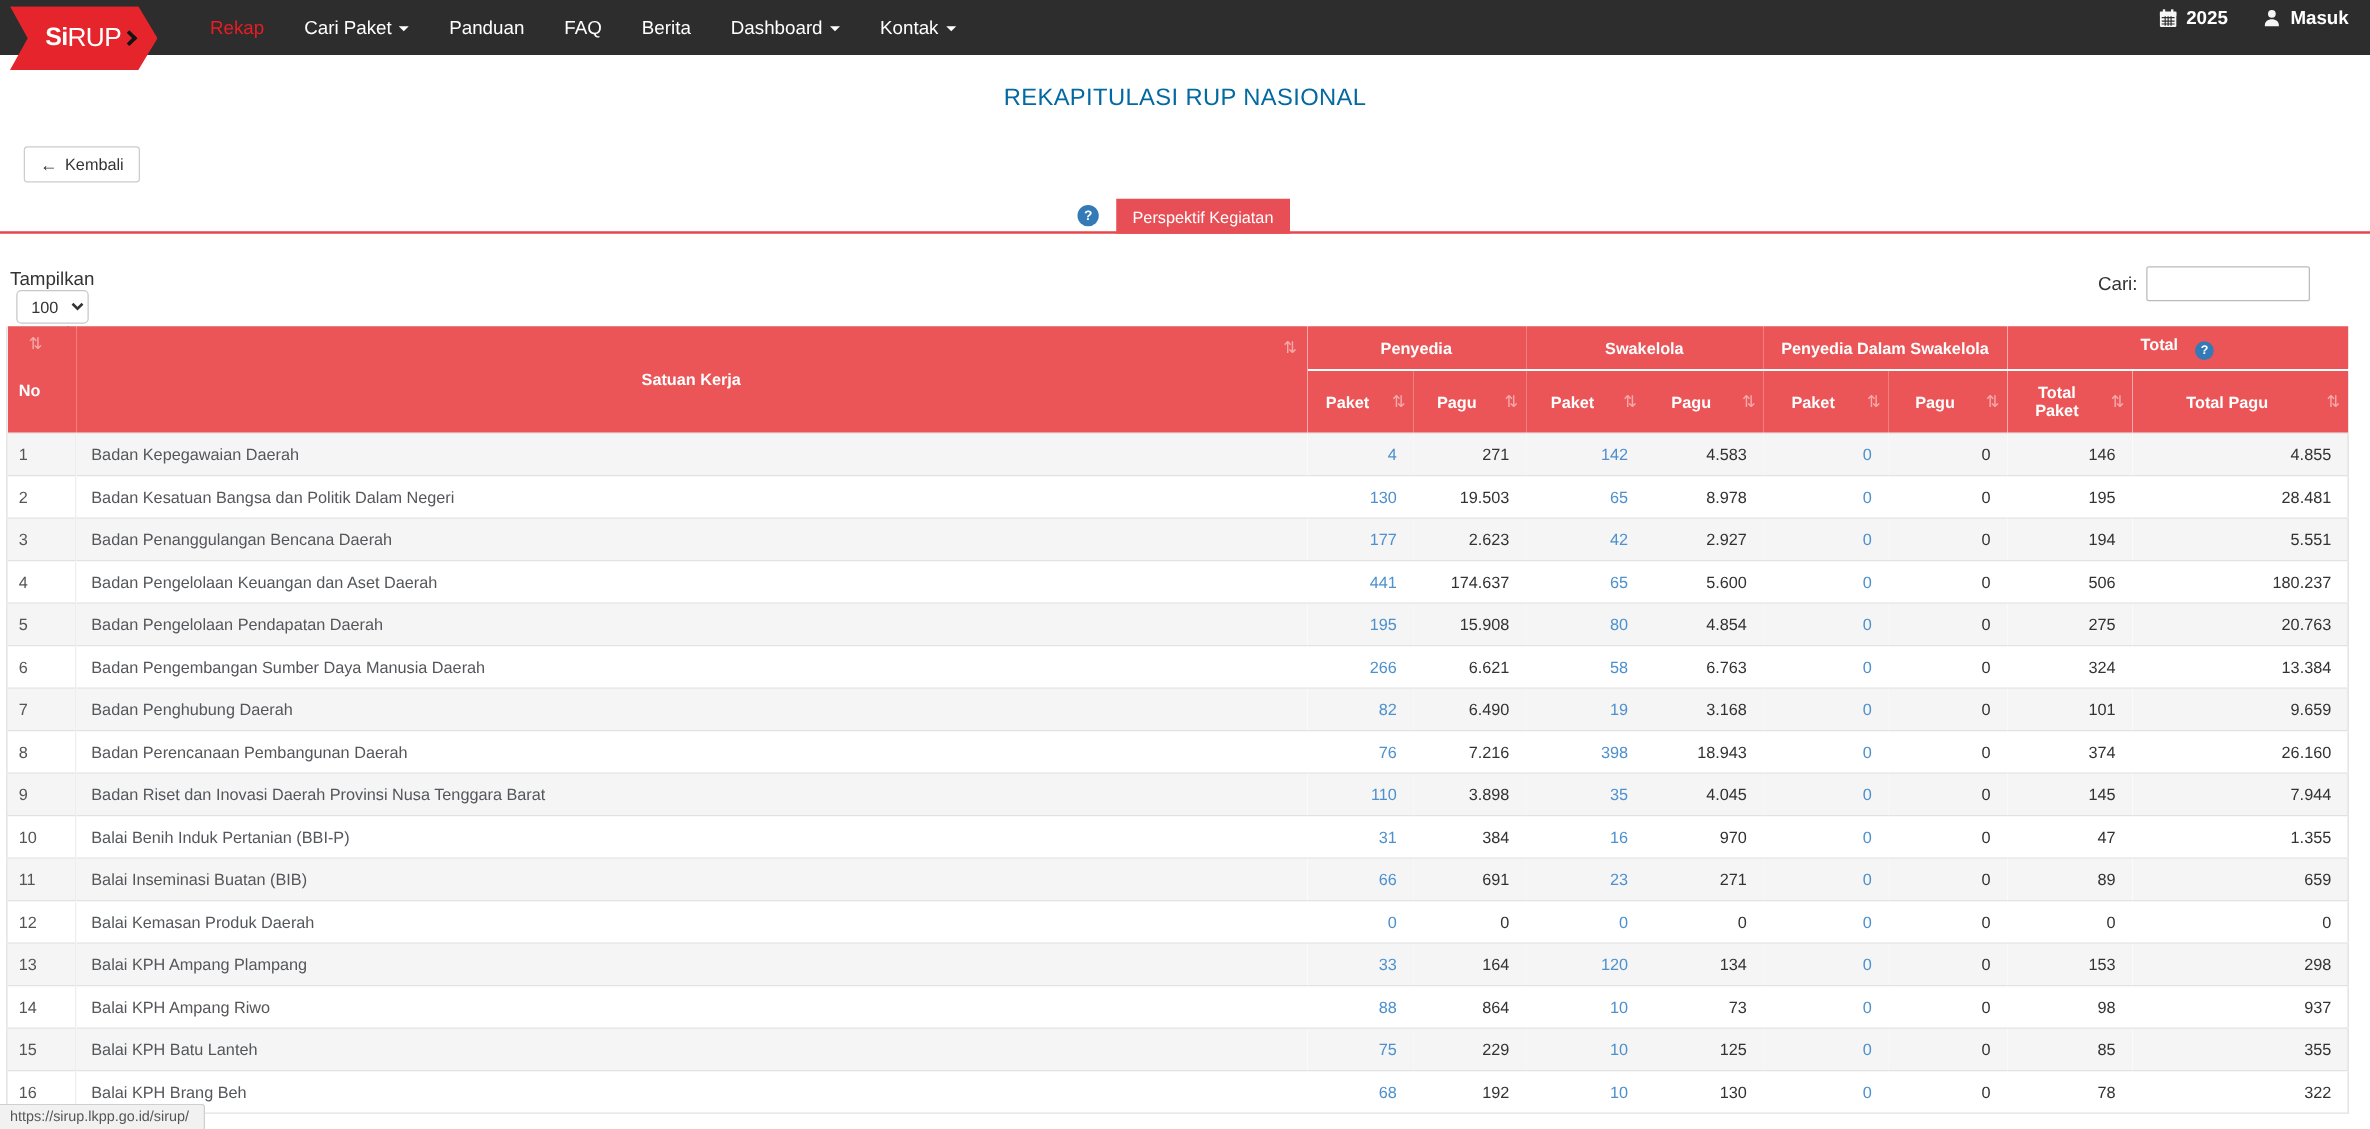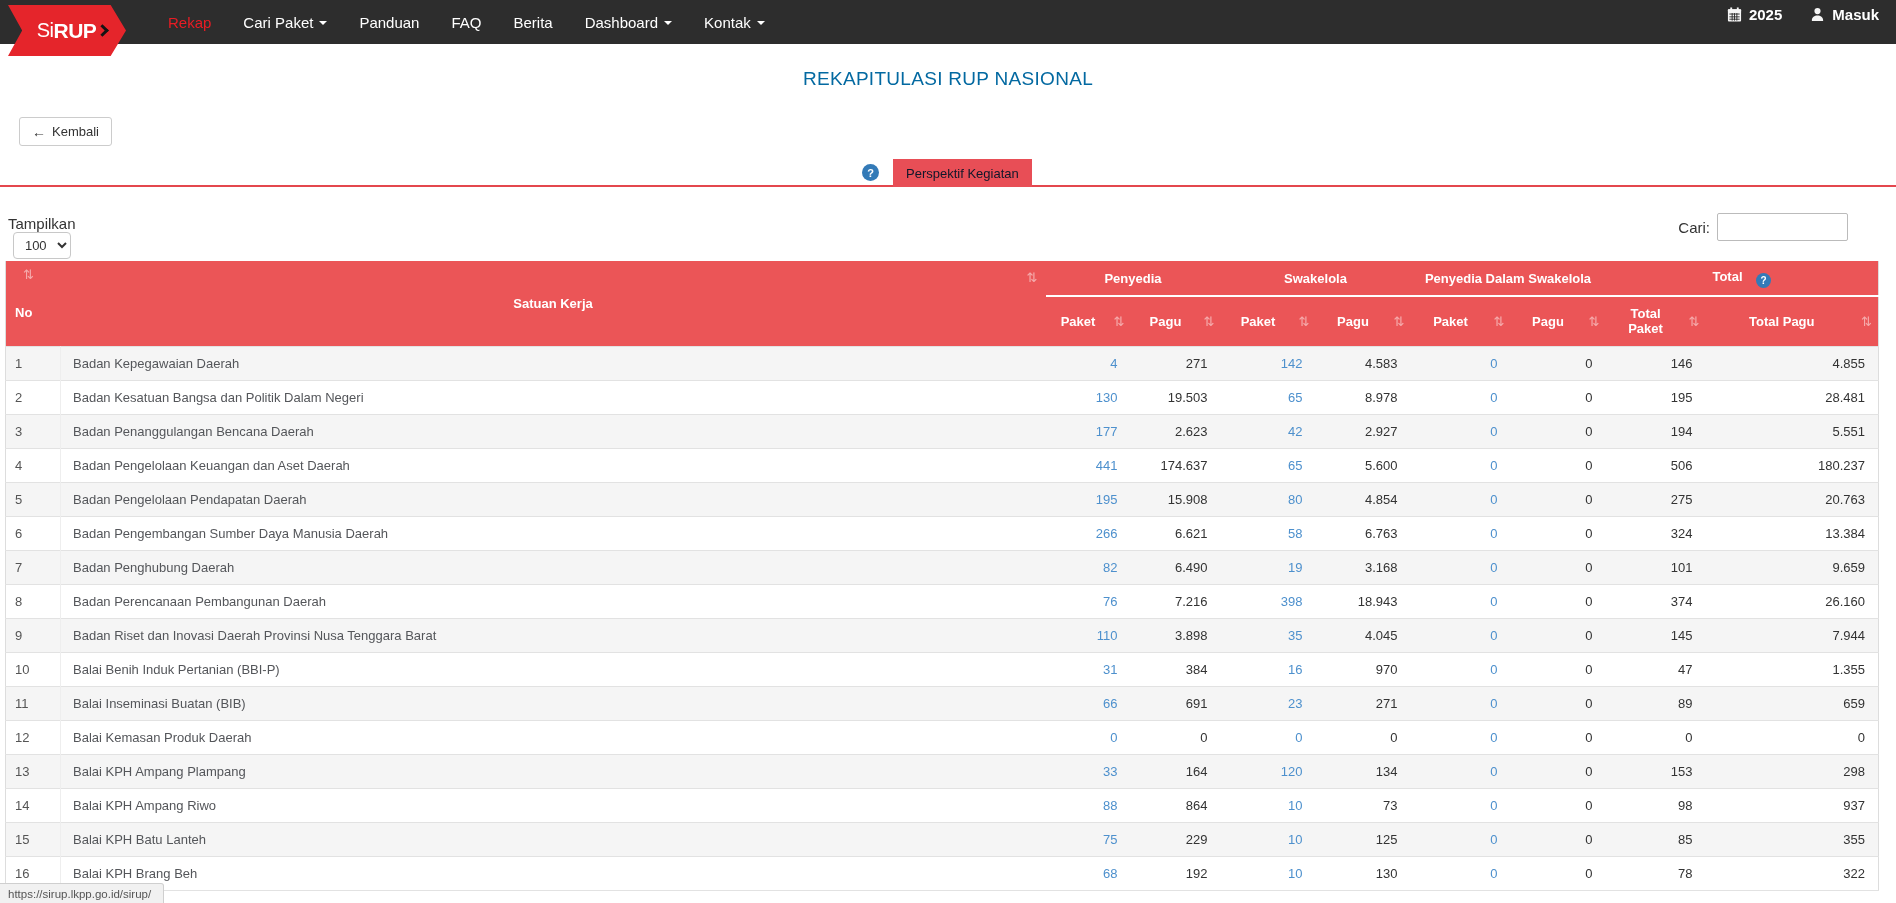--- a/index.html
+++ b/index.html
@@ -6,22 +6,22 @@
   html,body { width:1896px; height:903px; overflow:hidden; background:#fff;
     font-family:"Liberation Sans","DejaVu Sans",sans-serif; }
 
   
   .navbar { position:absolute; top:0; left:0; width:1896px; height:44px;
     background:#2d2d2d; display:flex; align-items:center; z-index:10; }
   .brand { position:absolute; left:8px; top:5px; width:118px; height:51px;
     background:#e5252b; z-index:12; display:flex; align-items:center; justify-content:center;
     padding-left:10px; cursor:pointer;
     clip-path:polygon(0% 0%, 87% 0%, 100% 50%, 87% 100%, 0% 100%, 12% 50%); }
-  .brand-si { color:#fff; font-size:20px; font-weight:400; letter-spacing:-0.5px;text-align:right; }
-  .brand-rup { color:#fff; font-size:21px; font-weight:700; letter-spacing:-0.5px; }
+  .brand-si { color:#fff; font-size:20px; font-weight:700; letter-spacing:-0.5px;text-align:right; }
+  .brand-rup { color:#fff; font-size:21px; font-weight:400; letter-spacing:-0.5px; }
   .brand-chev { width:9px; height:9px; border-top:3.5px solid #141414; border-right:3.5px solid #141414;
     transform:rotate(45deg); margin-left:2px; }
   .nav-menu { display:flex; align-items:center; margin-left:152px; height:100%; }
   .nav-item { display:flex; align-items:center; gap:6px; padding:0 16px; height:100%;
     color:#fff; font-size:15px; text-decoration:none; cursor:pointer; }
   .nav-item.active { color:#ea1c24; }
   .caret { width:0; height:0; border-left:4px solid transparent; border-right:4px solid transparent;
     border-top:4px solid #fff; display:inline-block; margin-top:2px; }
   .nav-right { position:absolute; right:17px; top:0; height:28px; display:flex; align-items:center; gap:28px; }
   .nav-right a { display:flex; align-items:center; gap:7px; color:#fff; font-size:15px;
@@ -33,21 +33,21 @@
   .back-btn { position:absolute; left:19px; top:117px; background:#fff; border:1px solid #ccc;
     border-radius:3px; padding:6px 12px; font-size:13px; color:#333; display:flex;
     align-items:center; gap:6px; cursor:pointer; font-family:inherit; }
   .back-arrow { font-weight:700; font-size:14px; line-height:10px; }
 
   .tabline { position:absolute; top:185px; left:0; width:1896px; border-bottom:2px solid #e4474e; }
   .help-badge { position:absolute; width:17px; height:17px; border-radius:50%; background:#337ab7;
     color:#fff; font-size:11px; font-weight:700; display:flex; align-items:center;
     justify-content:center; cursor:pointer; }
   .tab-help { top:164px; left:862px; }
-  .tab { position:absolute; top:159px; left:893px; height:28px; background:#e84e56; color:#0f172a;
+  .tab { position:absolute; top:159px; left:893px; height:28px; background:#e84e56; color:#ffffff;
     font-size:13px; display:flex; align-items:center; padding:0 13px; cursor:pointer;
     text-decoration:none; }
 
   
   .ctl-left { position:absolute; top:215px; left:8px; display:flex; align-items:center; gap:0;
     font-size:15px; color:#333;flex-direction:column; }
   .ctl-left select { width:58px; height:27px; font-size:13px; color:#333; border:1px solid #c8c8c8;
     border-radius:4px; background:#fff; text-align:center; font-family:Liberation Sans, sans-serif; }
   .ctl-right { position:absolute; top:213px; right:48px; display:flex; align-items:center; gap:7px;
     font-size:15px; color:#333; }

